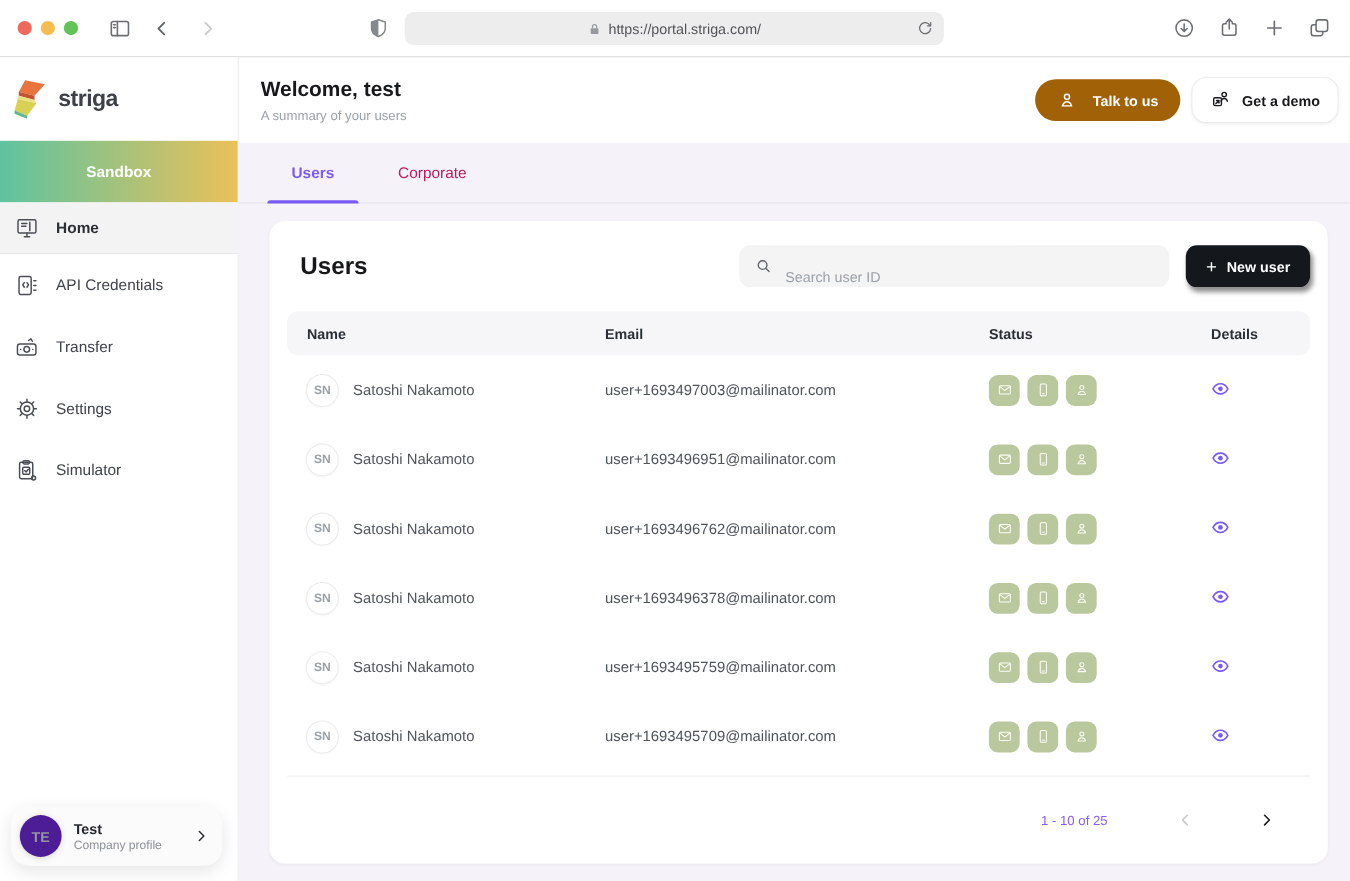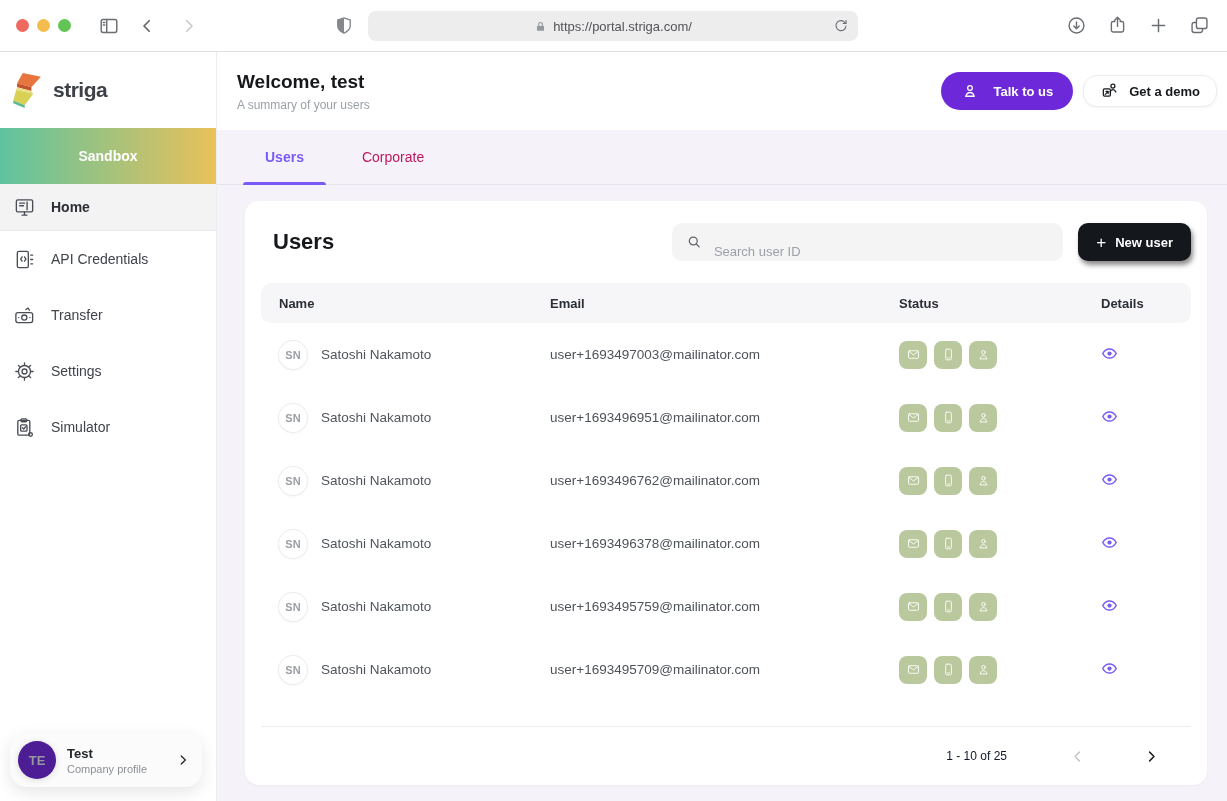--- a/index.html
+++ b/index.html
@@ -35,22 +35,22 @@
   .company .c-name { font-size:13px; font-weight:700; color:#23262a; }
   .company .c-sub { font-size:11px; color:#8c9096; margin-top:2px; }
   .company .chev { margin-left:auto; }
 
   
   .main { flex:1; display:flex; flex-direction:column; background:#f5f3f9; min-width:0; }
   .page-header { background:#fff; height:78px; display:flex; align-items:center; padding:0 10px 0 20px; flex:none; }
   .welcome-title { font-size:19px; font-weight:700; color:#16181b; }
   .welcome-sub { font-size:12px; color:#9ba1a8; margin-top:5px; }
   .header-buttons { margin-left:auto; display:flex; gap:10px; align-items:center; }
-  .btn-dark { background:#6d28d9; color:#fff; border:none; border-radius:19px; height:38px; padding:0 20px; display:flex; align-items:center; gap:14px; font-size:13px; font-weight:700; font-family:inherit; cursor:pointer; }
-  .btn-light { background:#fff; border:1px solid #ececef; border-radius:14px; height:32px; padding:0 16px; display:flex; align-items:center; gap:9px; font-size:13px; font-weight:700; color:#16181b; font-family:inherit; cursor:pointer; box-shadow:0 1px 3px rgba(0,0,0,0.05); }
+  .btn-dark { background:#a16207; color:#fff; border:none; border-radius:19px; height:38px; padding:0 20px; display:flex; align-items:center; gap:14px; font-size:13px; font-weight:700; font-family:inherit; cursor:pointer; }
+  .btn-light { background:#fff; border:1px solid #ececef; border-radius:14px; height:42px; padding:0 16px; display:flex; align-items:center; gap:9px; font-size:13px; font-weight:700; color:#16181b; font-family:inherit; cursor:pointer; box-shadow:0 1px 3px rgba(0,0,0,0.05); }
 
   .tabbar { height:55px; display:flex; align-items:stretch; padding-left:26px; border-bottom:1px solid #e6e3ec; flex:none; }
   .tab { padding:0 22px; display:flex; align-items:center; font-size:14px; color:#be185d; position:relative; margin-right:14px; cursor:pointer; }
   .tab.active { color:#7a5af5; font-weight:700; }
   .tab.active::after { content:""; position:absolute; left:0; right:0; bottom:-1px; height:3px; border-radius:3px 3px 0 0; background:#7a5af5; }
 
   
   .card { background:#fff; border-radius:14px; margin:16px 20px 16px 28px; flex:1; padding:22px 16px 0; display:flex; flex-direction:column; box-shadow:0 1px 3px rgba(25,20,50,0.04); min-height:0; }
   .card-header { display:flex; align-items:center; padding:0 0 0 12px; flex:none; }
   .card-title { font-size:22px; font-weight:700; color:#16181b; }
@@ -65,21 +65,21 @@
   .col-email { width:349px; }
   .col-status { width:202px; display:flex; align-items:center; }
   .col-details { flex:1; }
   .row { height:63px; display:flex; align-items:center; font-size:13.5px; color:#4e535a; }
   .avatar-sn { width:28px; height:28px; border-radius:50%; background:#fff; box-shadow:0 0 0 1px #ececee, 0 1px 3px rgba(0,0,0,0.07); color:#9aa0a6; font-size:11px; font-weight:700; display:inline-flex; align-items:center; justify-content:center; margin-right:14px; flex:none; }
   .name-text { color:#50555c; }
   .badge { width:28px; height:28px; border-radius:8px; background:#b9c89d; display:inline-flex; align-items:center; justify-content:center; margin-right:7px; }
   .badge svg { stroke:#fdfdf8; fill:none; stroke-width:1.5; stroke-linecap:round; stroke-linejoin:round; width:15px; height:15px; }
   .eye-btn { display:inline-flex; cursor:pointer; }
 
-  .pagination { margin-top:auto; border-top:1px solid #ededef; height:59px; display:flex; align-items:center; justify-content:flex-end; padding-right:26px; font-size:12px; color:#0f172a; flex:none;gap:22px; }
+  .pagination { margin-top:auto; border-top:1px solid #ededef; height:80px; display:flex; align-items:center; justify-content:flex-end; padding-right:26px; font-size:12px; color:#8b5cf6; flex:none;gap:22px; }
   .pg-range { margin-right:34px; }
   .pg-btn { width:28px; height:28px; display:flex; align-items:center; justify-content:center; cursor:pointer; }
   .pg-btn.prev { margin-right:24px; cursor:default; }
 </style>
 </head>
 <body>
 
 <div class="chrome">
   <div class="traffic">
     <span class="dot red"></span>

